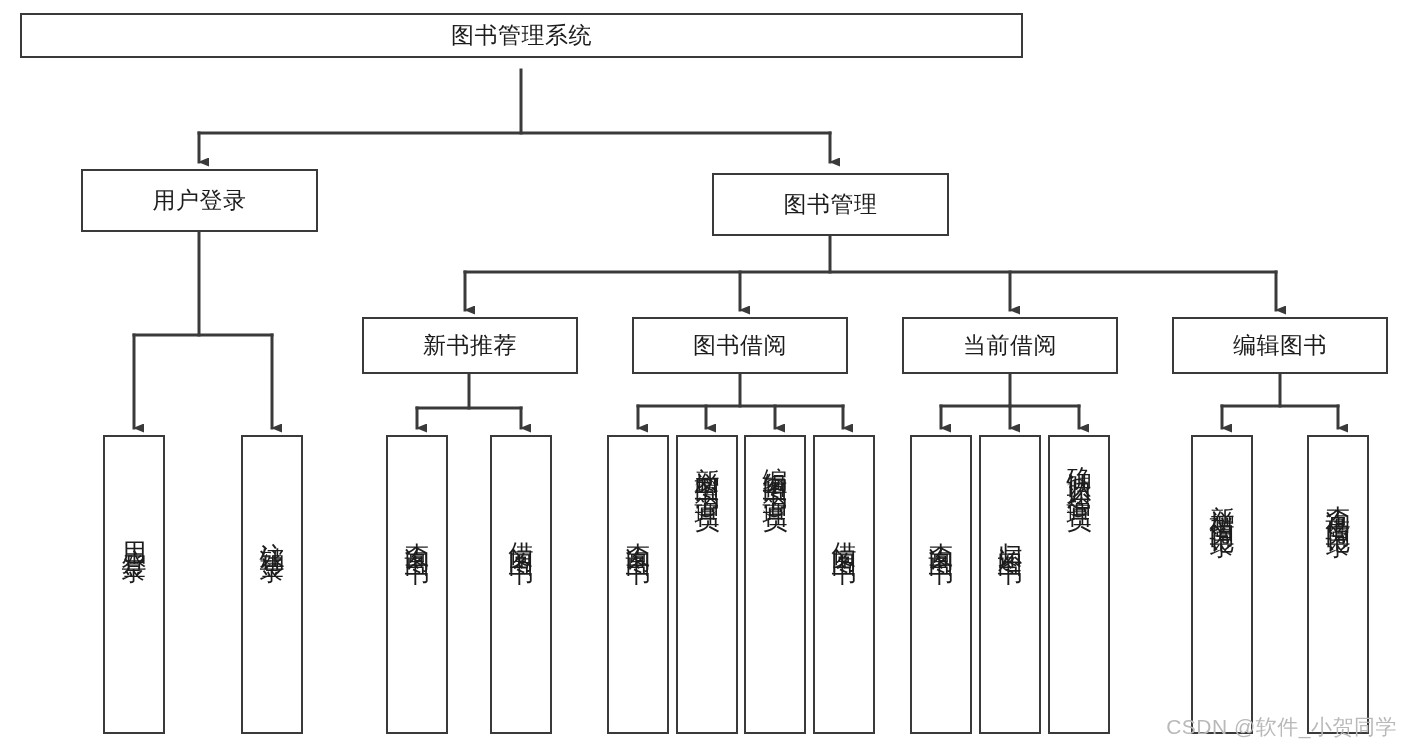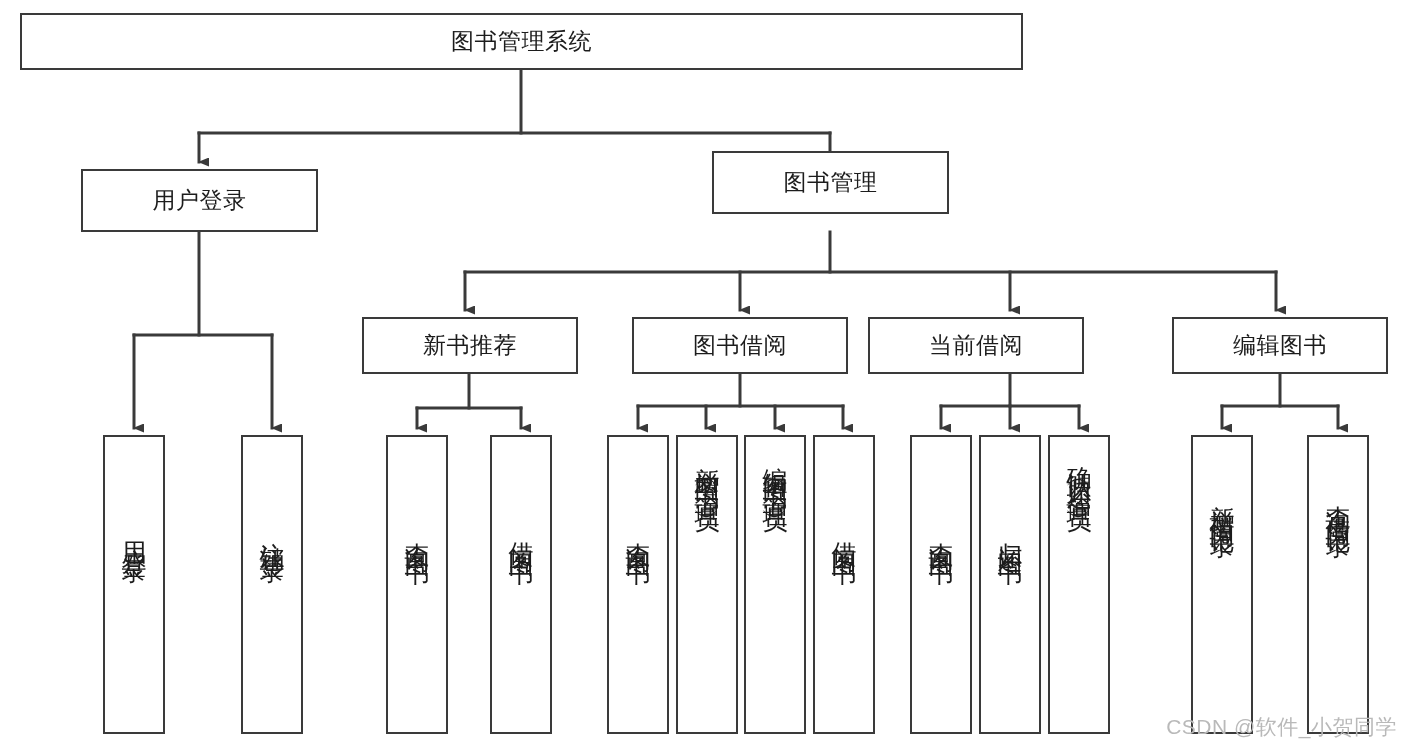--- a/index.html
+++ b/index.html
@@ -124,38 +124,38 @@
       <path d="M1010,406 L1010,428" marker-end="url(#arrowhead)"></path>
       <path d="M1079,406 L1079,428" marker-end="url(#arrowhead)"></path>
 
       <path d="M1280,374 L1280,406"></path>
       <path d="M1222,406 L1338,406"></path>
       <path d="M1222,406 L1222,428" marker-end="url(#arrowhead)"></path>
       <path d="M1338,406 L1338,428" marker-end="url(#arrowhead)"></path>
     </g>
   </svg>
 
-  <div class="node root horiz" style="left:20px; top:13px; width:1003px; height:57px;">
+  <div class="node root horiz" style="left:20px; top:13px; width:1003px; height:45px;">
     <span class="node-label">图书管理系统</span>
   </div>
 
   <div class="node horiz" style="left:81px; top:169px; width:237px; height:63px;">
     <span class="node-label">用户登录</span>
   </div>
-  <div class="node horiz" style="left:712px; top:151px; width:237px; height:63px;">
+  <div class="node horiz" style="left:712px; top:173px; width:237px; height:63px;">
     <span class="node-label">图书管理</span>
   </div>
 
   <div class="node horiz" style="left:362px; top:317px; width:216px; height:57px;">
     <span class="node-label">新书推荐</span>
   </div>
   <div class="node horiz" style="left:632px; top:317px; width:216px; height:57px;">
     <span class="node-label">图书借阅</span>
   </div>
-  <div class="node horiz" style="left:868px; top:317px; width:216px; height:57px;">
+  <div class="node horiz" style="left:902px; top:317px; width:216px; height:57px;">
     <span class="node-label">当前借阅</span>
   </div>
   <div class="node horiz" style="left:1172px; top:317px; width:216px; height:57px;">
     <span class="node-label">编辑图书</span>
   </div>
 
   <div class="node vert" style="left:103px; top:435px; width:62px; height:299px; padding-top:85px;">
     <span class="node-label">用户登录</span>
   </div>
   <div class="node vert" style="left:241px; top:435px; width:62px; height:299px; padding-top:85px;">

